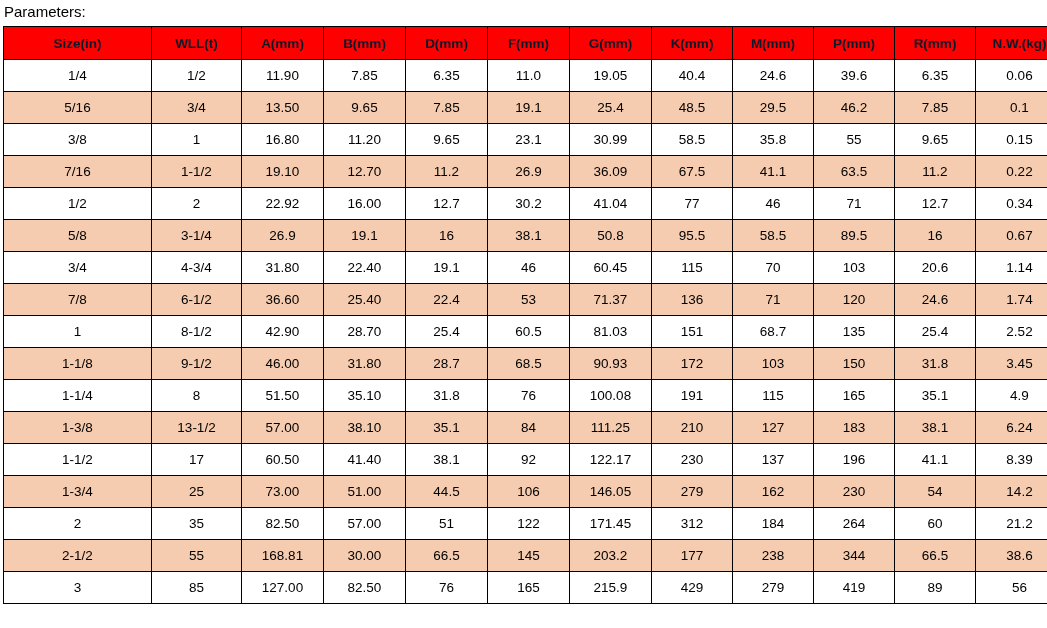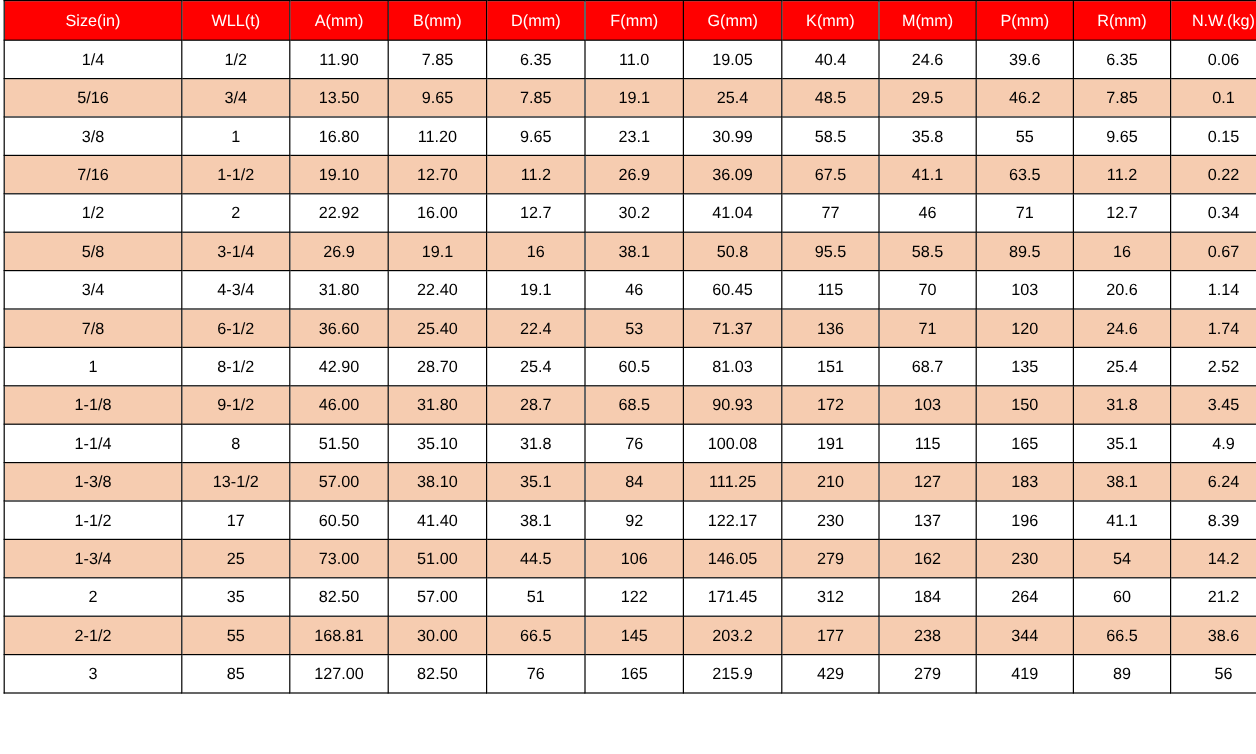--- a/index.html
+++ b/index.html
@@ -40,22 +40,22 @@
     vertical-align: middle;
     font-size: 13.5px;
     height: 31px;
     padding: 0 2px;
     font-family: "Liberation Sans", sans-serif;
     white-space: nowrap;
     overflow: hidden;
   }
   table.params thead th {
     background: #ff0000;
-    color: #ffffff;
-    font-weight: normal;
+    color: #0f172a;
+    font-weight: bold;
     font-size: 13.5px;
     height: 32px;
   }
   table.params tbody tr.odd td {
     background: #ffffff;
   }
   table.params tbody tr.even td {
     background: #f6ccb0;
   }
   
@@ -70,20 +70,21 @@
   col.c8 { width: 81px; }
   col.c9 { width: 81px; }
   col.c10 { width: 81px; }
   col.c11 { width: 88px; }
 </style>
 </head>
 <body>
 
 <div class="page">
 
+  <div class="caption">Parameters:</div>
 
   <table class="params">
     <colgroup>
       <col class="c0">
         <col class="c1">
         <col class="c2">
         <col class="c3">
         <col class="c4">
         <col class="c5">
       <col class="c6">

